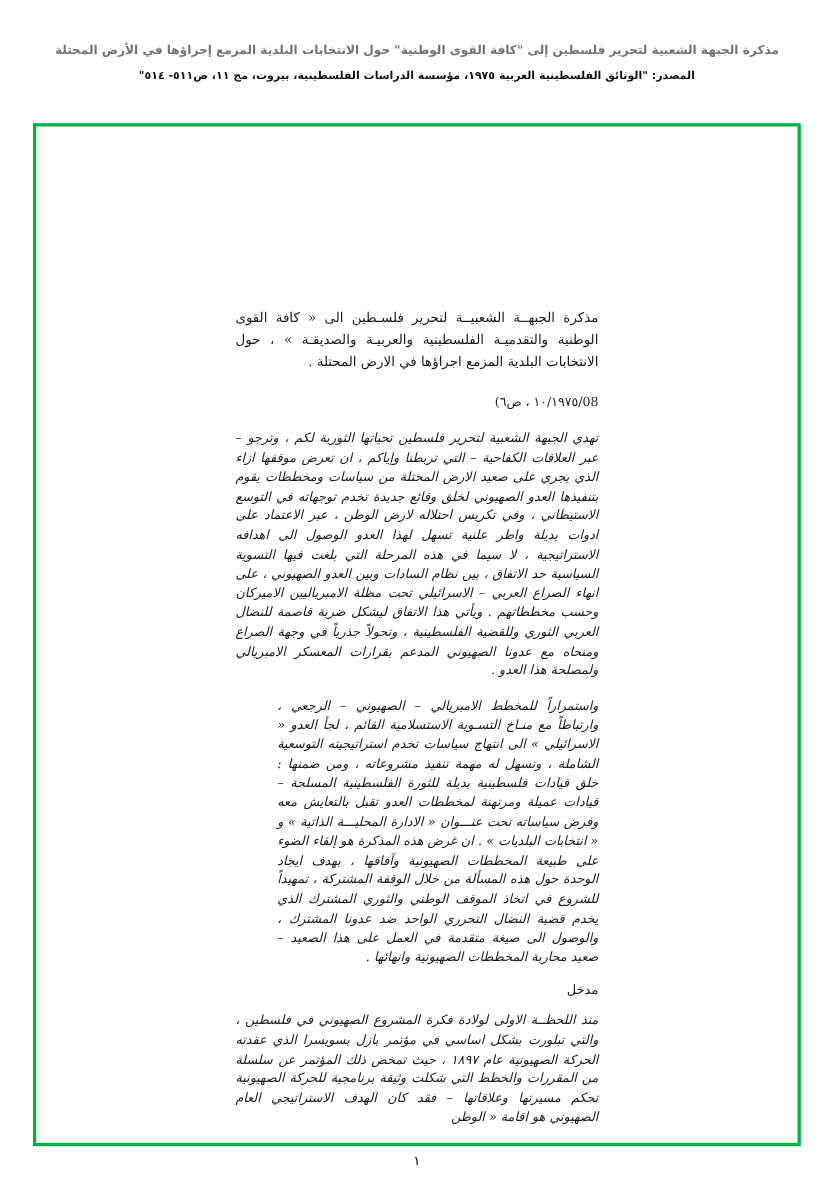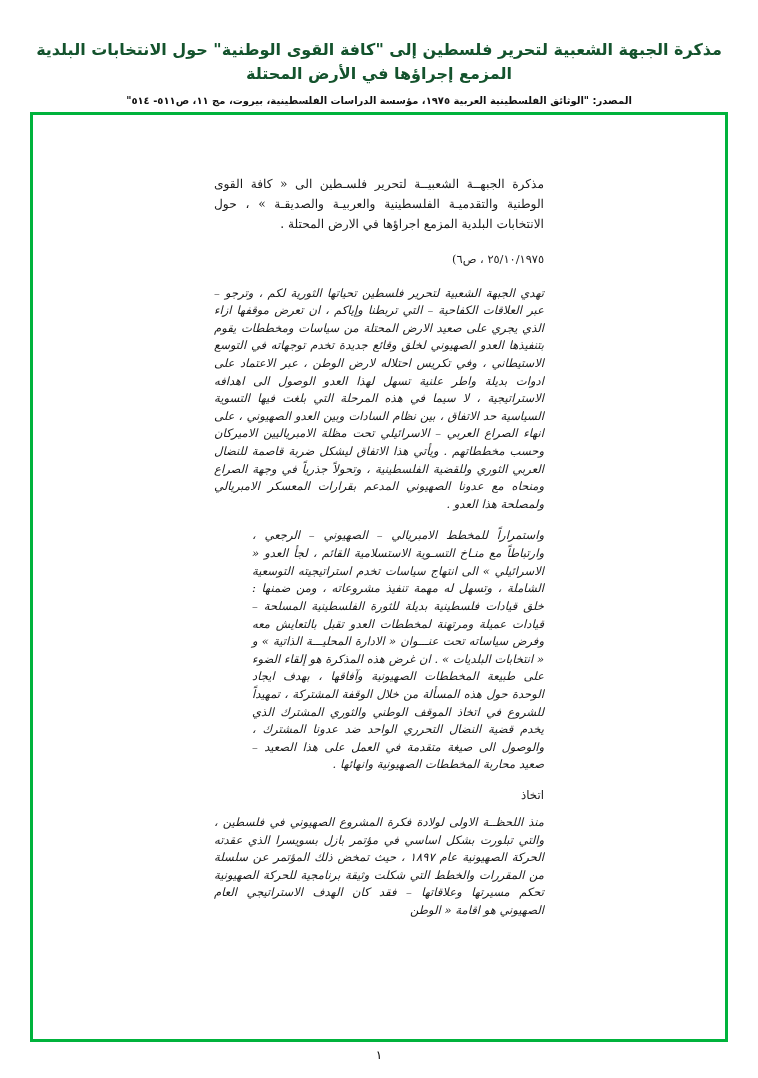--- a/index.html
+++ b/index.html
@@ -23,23 +23,23 @@
     position: relative;
   }
 
   
   .header {
     padding: 38px 34px 0 34px;
     text-align: center;
   }
   .header-title {
     font-family: "DejaVu Sans", "Liberation Sans", sans-serif;
-    font-size: 16px;
+    font-size: 11px;
     font-weight: bold;
-    color: #14532d;
+    color: #737373;
     line-height: 1.5;
     direction: rtl;
   }
   .header-source {
     margin-top: 7px;
     font-family: "DejaVu Sans", "Liberation Sans", sans-serif;
     font-size: 10px;
     font-weight: bold;
     color: #111;
     line-height: 1.5;
@@ -59,20 +59,21 @@
   }
 
   .scan-inner {
     position: absolute;
     top: 60px;
     right: 0;
     left: 0;
     bottom: 0;
     display: flex;
     justify-content: center;
+    align-items: flex-end;
   }
 
   .column {
     width: 330px;
     direction: rtl;
     text-align: justify;
     text-align-last: right;
     font-family: "DejaVu Serif", "Liberation Serif", serif;
     font-size: 11.6px;
     line-height: 1.52;
@@ -137,27 +138,27 @@
     <div class="header-source">المصدر: "الوثائق الفلسطينية العربية ١٩٧٥، مؤسسة الدراسات الفلسطينية، بيروت، مج ١١، ص٥١١- ٥١٤"</div>
   </div>
 
   <div class="scan-frame">
     <div class="scan-inner">
       <div class="column">
 
         <div class="doc-title">مذكرة الجبهــة الشعبيــة لتحرير فلسـطين الى « كافة القوى الوطنية والتقدميـة الفلسطينية والعربيـة والصديقـة » ، حول الانتخابات البلدية المزمع اجراؤها في الارض المحتلة .</div>
 
         <div class="ref-block">
-          <div class="ref-line">٢٥/١٠/١٩٧٥ ، ص٦)</div>
+          <div class="ref-line">08/١٠/١٩٧٥ ، ص٦)</div>
         </div>
 
         <p class="para">تهدي الجبهة الشعبية لتحرير فلسطين تحياتها الثورية لكم ، وترجو – عبر العلاقات الكفاحية – التي تربطنا وإياكم ، ان تعرض موقفها ازاء الذي يجري على صعيد الارض المحتلة من سياسات ومخططات يقوم بتنفيذها العدو الصهيوني لخلق وقائع جديدة تخدم توجهاته في التوسع الاستيطاني ، وفي تكريس احتلاله لارض الوطن ، عبر الاعتماد على ادوات بديلة واطر علنية تسهل لهذا العدو الوصول الى اهدافه الاستراتيجية ، لا سيما في هذه المرحلة التي بلغت فيها التسوية السياسية حد الاتفاق ، بين نظام السادات وبين العدو الصهيوني ، على انهاء الصراع العربي – الاسرائيلي تحت مظلة الامبرياليين الاميركان وحسب مخططاتهم . ويأتي هذا الاتفاق ليشكل ضربة قاصمة للنضال العربي الثوري وللقضية الفلسطينية ، وتحولاً جذرياً في وجهة الصراع ومنحاه مع عدونا الصهيوني المدعم بقرارات المعسكر الامبريالي ولمصلحة هذا العدو .</p>
         <p class="para tight">واستمراراً للمخطط الامبريالي – الصهيوني – الرجعي ، وارتباطاً مع منـاخ التسـوية الاستسلامية القائم ، لجأ العدو « الاسرائيلي » الى انتهاج سياسات تخدم استراتيجيته التوسعية الشاملة ، وتسهل له مهمة تنفيذ مشروعاته ، ومن ضمنها : خلق قيادات فلسطينية بديلة للثورة الفلسطينية المسلحة – قيادات عميلة ومرتهنة لمخططات العدو تقبل بالتعايش معه وفرض سياساته تحت عنـــوان « الادارة المحليـــة الذاتية » و « انتخابات البلديات » . ان غرض هذه المذكرة هو إلقاء الضوء على طبيعة المخططات الصهيونية وآفاقها ، بهدف ايجاد الوحدة حول هذه المسألة من خلال الوقفة المشتركة ، تمهيداً للشروع في اتخاذ الموقف الوطني والثوري المشترك الذي يخدم قضية النضال التحرري الواحد ضد عدونا المشترك ، والوصول الى صيغة متقدمة في العمل على هذا الصعيد – صعيد محاربة المخططات الصهيونية وانهائها .</p>
 
-        <div class="section-heading">اتخاذ</div>
+        <div class="section-heading">مدخل</div>
 
         <p class="para">منذ اللحظــة الاولى لولادة فكرة المشروع الصهيوني في فلسطين ، والتي تبلورت بشكل اساسي في مؤتمر بازل بسويسرا الذي عقدته الحركة الصهيونية عام ١٨٩٧ ، حيث تمخض ذلك المؤتمر عن سلسلة من المقررات والخطط التي شكلت وثيقة برنامجية للحركة الصهيونية تحكم مسيرتها وعلاقاتها – فقد كان الهدف الاستراتيجي العام الصهيوني هو اقامة « الوطن</p>
 
       </div>
     </div>
   </div>
 
   <div class="folio">١</div>
 
 </div>

